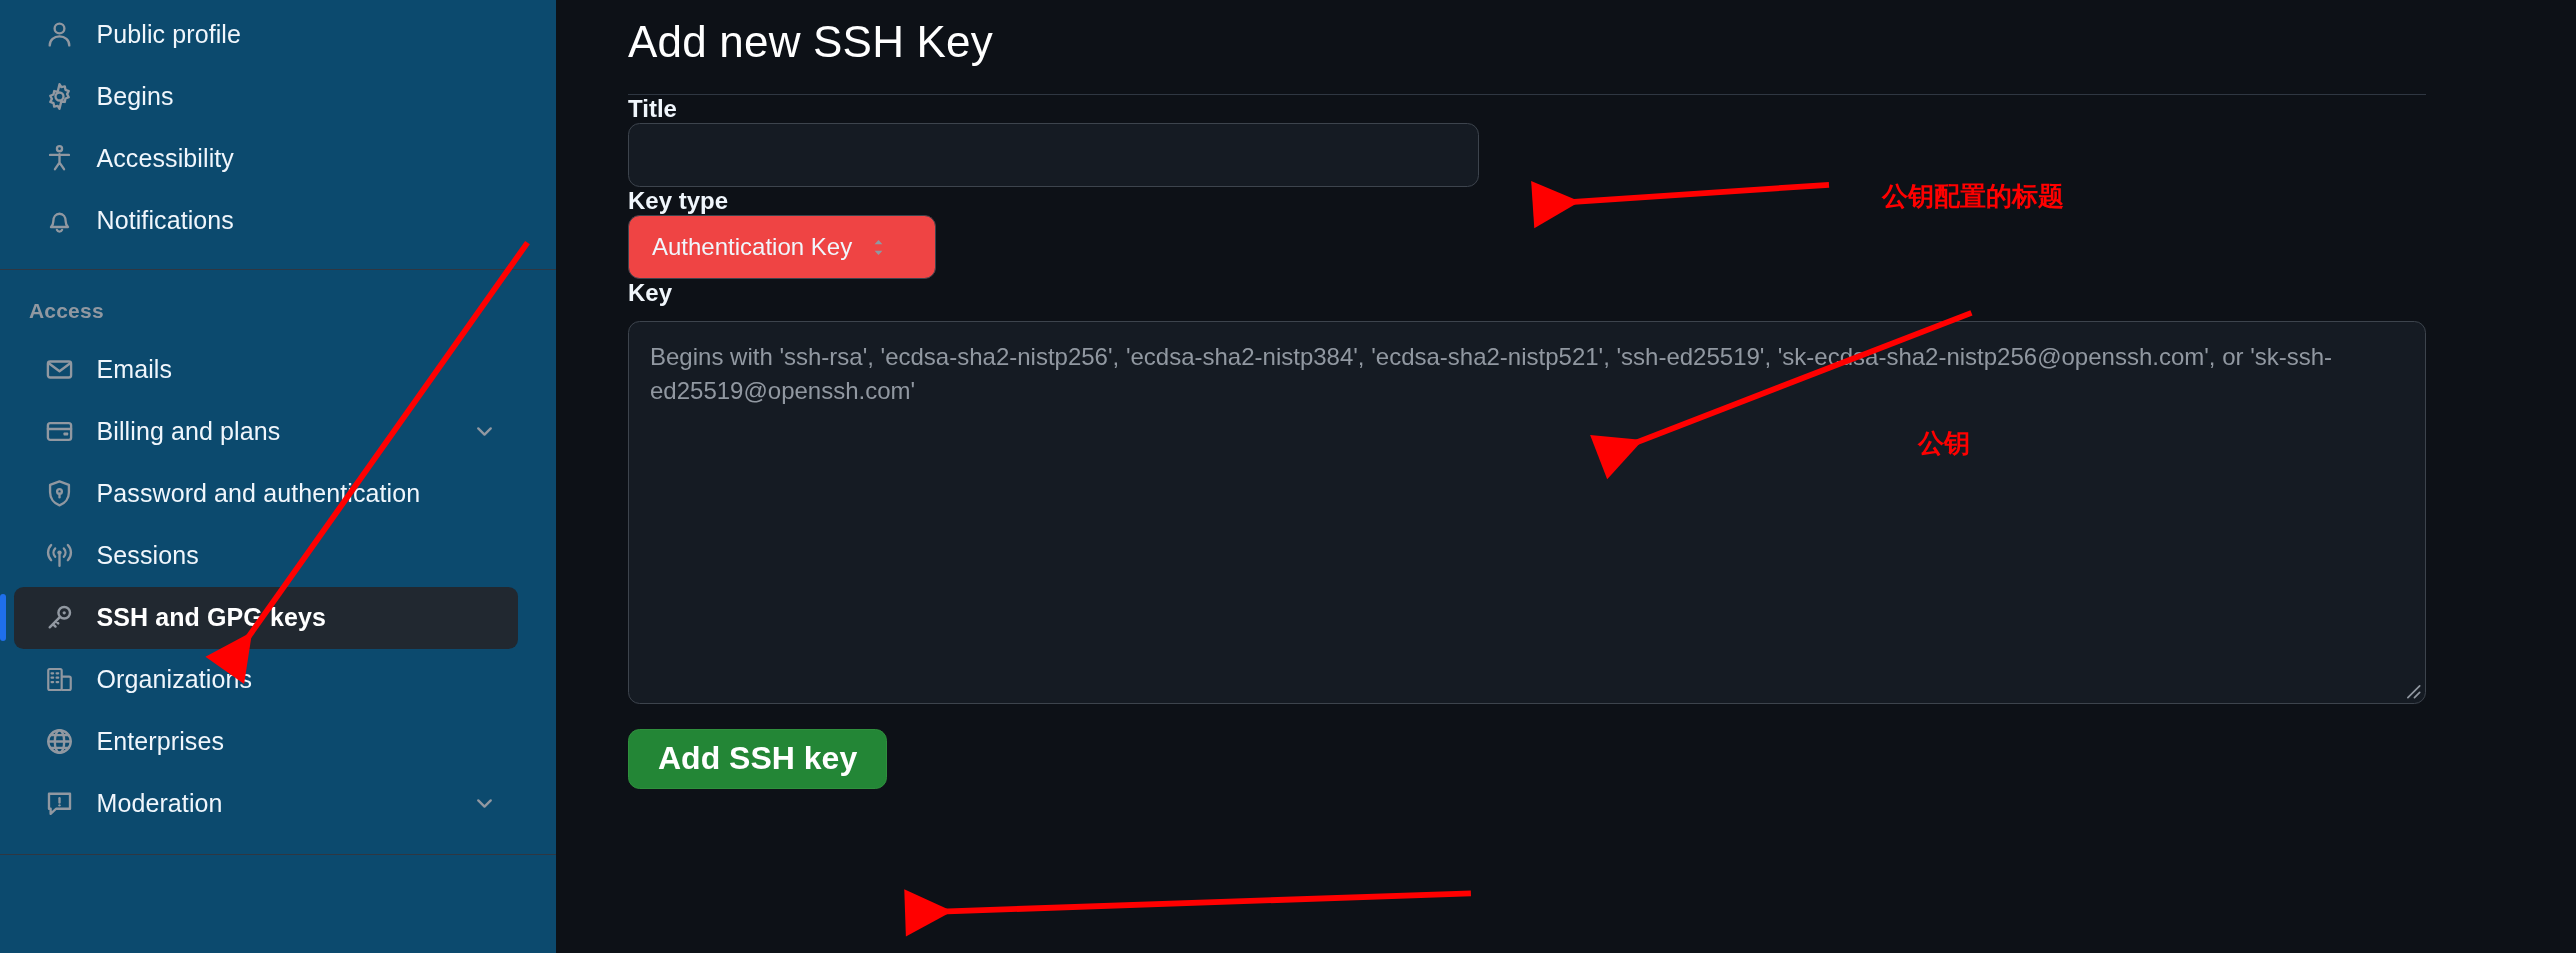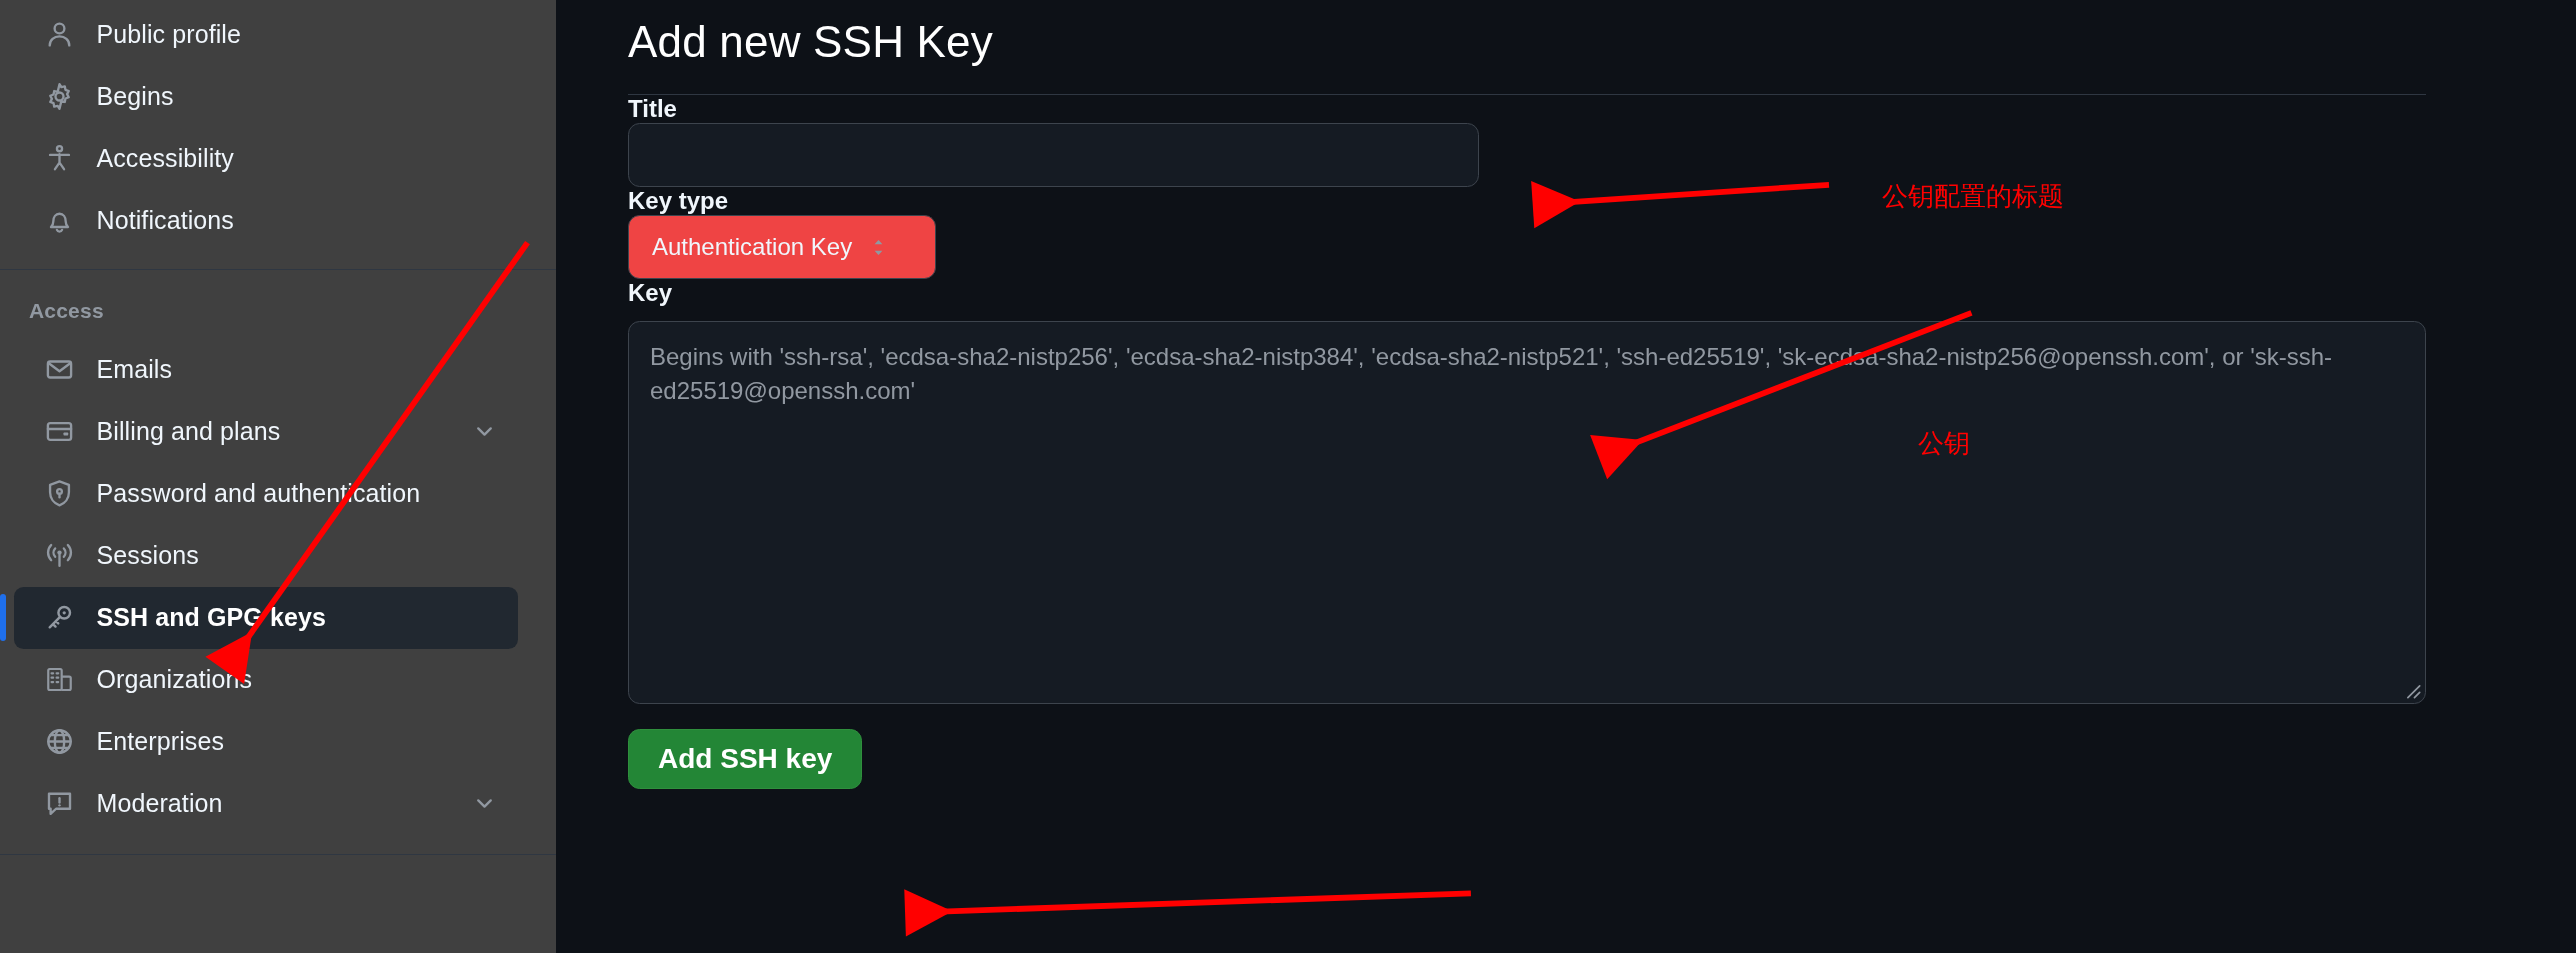--- a/index.html
+++ b/index.html
@@ -18,21 +18,21 @@
     height: 953px;
     background: #0d1117;
     display: flex;
   }
 
   
   .sidebar {
     width: 556px;
     flex: 0 0 556px;
     height: 953px;
-    background: #404040;
+    background: #0c4a6e;
     position: relative;
     padding-top: 3.9px;
   }
 
   .nav-group { padding: 0 17.3px 0 0; }
 
   .nav-item {
     position: relative;
     display: flex;
     align-items: center;
@@ -189,39 +189,40 @@
   }
 
   .submit-btn {
     margin: 25px 0 0 72px;
     height: 60px;
     padding: 0 29px;
     background: #238636;
     border: 1px solid #2f8f3d;
     border-radius: 11.6px;
     color: #ffffff;
-    font-size: 28px;
+    font-size: 32px;
     font-weight: bold;
     font-family: "Liberation Sans", sans-serif;
     cursor: pointer;
   }
 
   
   .overlay {
     position: absolute;
     left: 0; top: 0;
     width: 2576px; height: 953px;
     pointer-events: none;
   }
   .anno-text {
     position: absolute;
     font-size: 26px;
     color: #ff0000;
     white-space: nowrap;
     font-family: "Liberation Sans", sans-serif;
+    font-weight: bold;
   }
 </style>
 </head>
 <body>
 
 <div id="app">
 
   <nav class="sidebar">
 
     <div class="nav-group">

